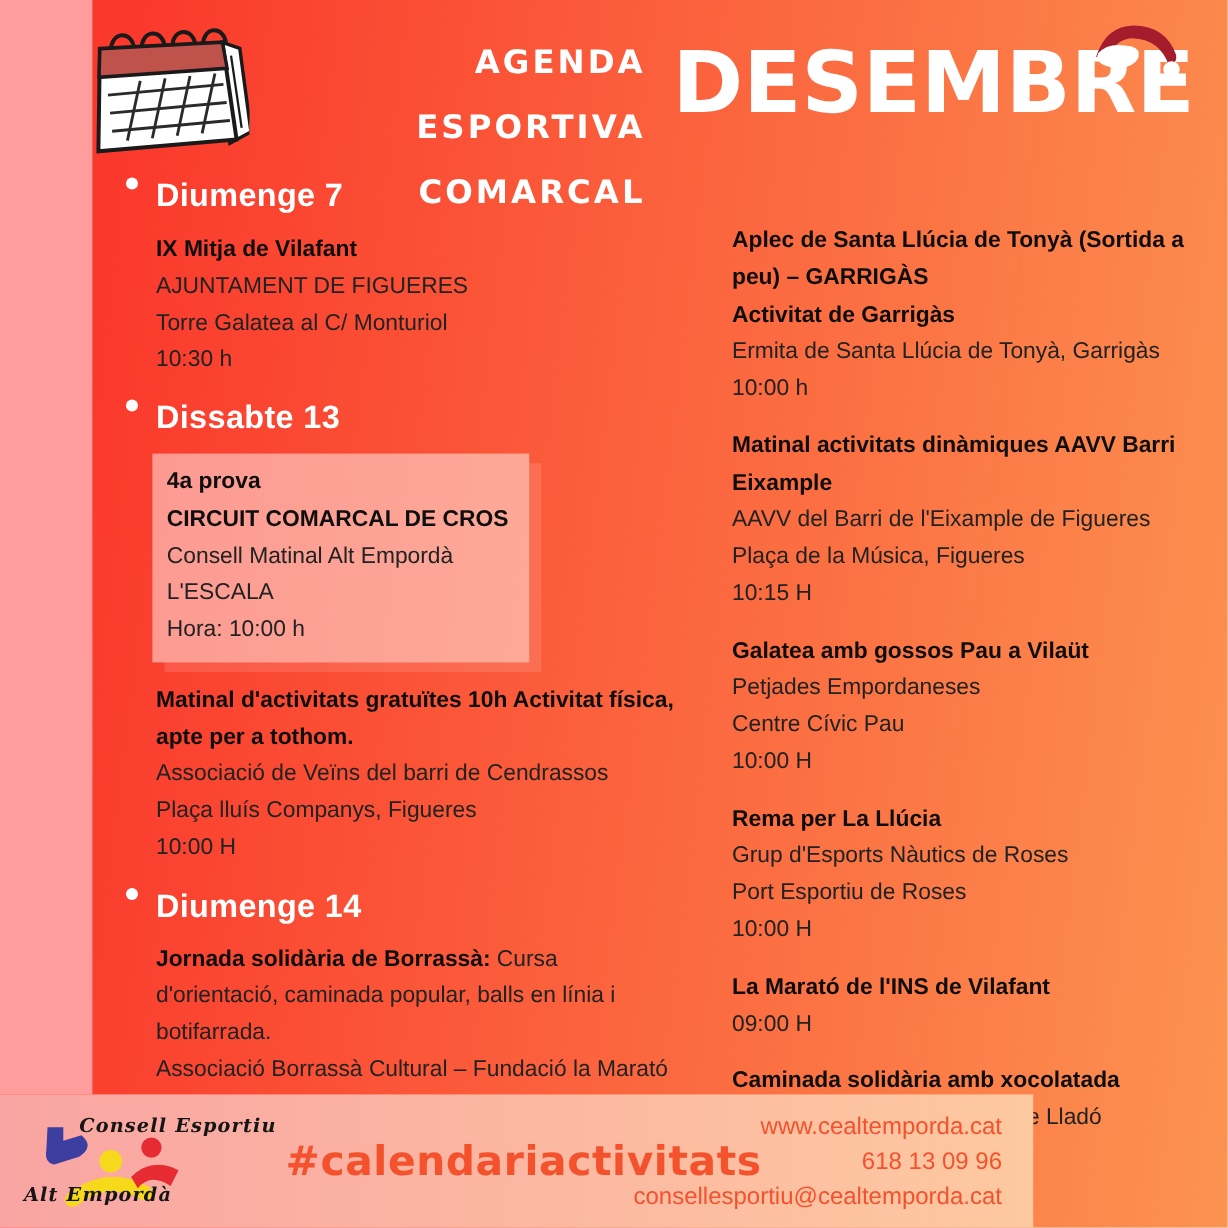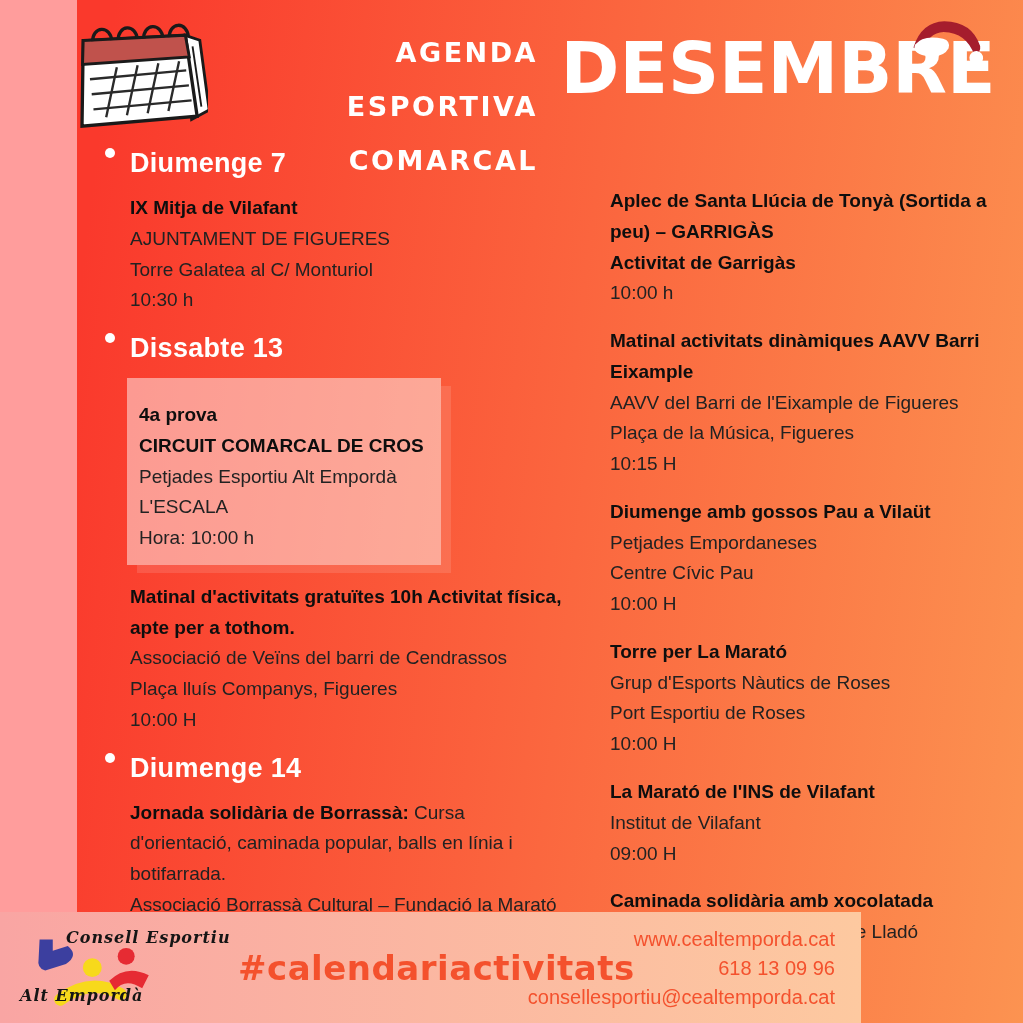--- a/index.html
+++ b/index.html
@@ -33,21 +33,21 @@
   .dot{width:10px;height:10px;border-radius:50%;background:#fff;flex:0 0 auto;}
   .day-label{
     color:#fff;font-size:27px;font-weight:700;letter-spacing:0.3px;
   }
   .event{margin:0 0 17px 25px;font-size:19px;line-height:1.62;color:#222;}
   .event p{margin:0;}
   .evt-bold{font-weight:700;color:#0e0e0e;}
   .evt-normal{font-weight:400;color:#222;}
   .event.highlight{
     background:rgba(255,255,255,0.48);
-    padding:22px 14px 11px 12px;
+    padding:9px 14px 11px 12px;
     margin-left:22px;
     width:288px;
     box-shadow:10px 8px 0 rgba(255,255,255,0.12);
   }
   
   .footer{
     position:absolute;left:0;bottom:0;width:861px;height:111px;
     background:linear-gradient(to right, var(--footer-left,#f9a5a3), var(--footer-right,#fdc9a0));
   }
   .logo{position:absolute;left:14px;top:8px;width:190px;height:96px;}
@@ -121,21 +121,21 @@
       <p class="evt-line">Torre Galatea al C/ Monturiol</p>
       <p class="evt-line">10:30 h</p>
     </div>
     <div class="day-heading">
       <span class="dot"></span>
       <span class="day-label">Dissabte 13</span>
     </div>
     <div class="event highlight">
       <p class="evt-bold">4a prova</p>
       <p class="evt-bold">CIRCUIT COMARCAL DE CROS</p>
-      <p class="evt-line">Petjades Esportiu Alt Empordà</p>
+      <p class="evt-line">Consell Matinal Alt Empordà</p>
       <p class="evt-line">L'ESCALA</p>
       <p class="evt-line">Hora: 10:00 h</p>
     </div>
     <div class="event">
       <p class="evt-bold">Matinal d'activitats gratuïtes 10h Activitat física, apte per a tothom.</p>
       <p class="evt-line">Associació de Veïns del barri de Cendrassos</p>
       <p class="evt-line">Plaça lluís Companys, Figueres</p>
       <p class="evt-line">10:00 H</p>
     </div>
     <div class="day-heading">
@@ -149,43 +149,43 @@
       <p class="evt-line">09:30 h</p>
     </div>
     <div class="event">
       <p class="evt-bold">Caminada solidària i esmorzar – EL FAR</p>
     </div>
   </div>
 <div class="col col-right" id="col-right">
     <div class="event">
       <p class="evt-bold">Aplec de Santa Llúcia de Tonyà (Sortida a peu) – GARRIGÀS</p>
       <p class="evt-bold">Activitat de Garrigàs</p>
+      <p class="evt-line">Ermita de Santa Llúcia de Tonyà, Garrigàs</p>
       <p class="evt-line">10:00 h</p>
     </div>
     <div class="event">
       <p class="evt-bold">Matinal activitats dinàmiques AAVV Barri Eixample</p>
       <p class="evt-line">AAVV del Barri de l'Eixample de Figueres</p>
       <p class="evt-line">Plaça de la Música, Figueres</p>
       <p class="evt-line">10:15 H</p>
     </div>
     <div class="event">
-      <p class="evt-bold">Diumenge amb gossos Pau a Vilaüt</p>
+      <p class="evt-bold">Galatea amb gossos Pau a Vilaüt</p>
       <p class="evt-line">Petjades Empordaneses</p>
       <p class="evt-line">Centre Cívic Pau</p>
       <p class="evt-line">10:00 H</p>
     </div>
     <div class="event">
-      <p class="evt-bold">Torre per La Marató</p>
+      <p class="evt-bold">Rema per La Llúcia</p>
       <p class="evt-line">Grup d'Esports Nàutics de Roses</p>
       <p class="evt-line">Port Esportiu de Roses</p>
       <p class="evt-line">10:00 H</p>
     </div>
     <div class="event">
       <p class="evt-bold">La Marató de l'INS de Vilafant</p>
-      <p class="evt-line">Institut de Vilafant</p>
       <p class="evt-line">09:00 H</p>
     </div>
     <div class="event">
       <p class="evt-bold">Caminada solidària amb xocolatada</p>
       <p class="evt-line">Junta de La Marató de TV3 de Lladó</p>
       <p class="evt-line">Plaça del poble, Lladó</p>
       <p class="evt-line">10:00 H</p>
     </div>
   </div>
 

